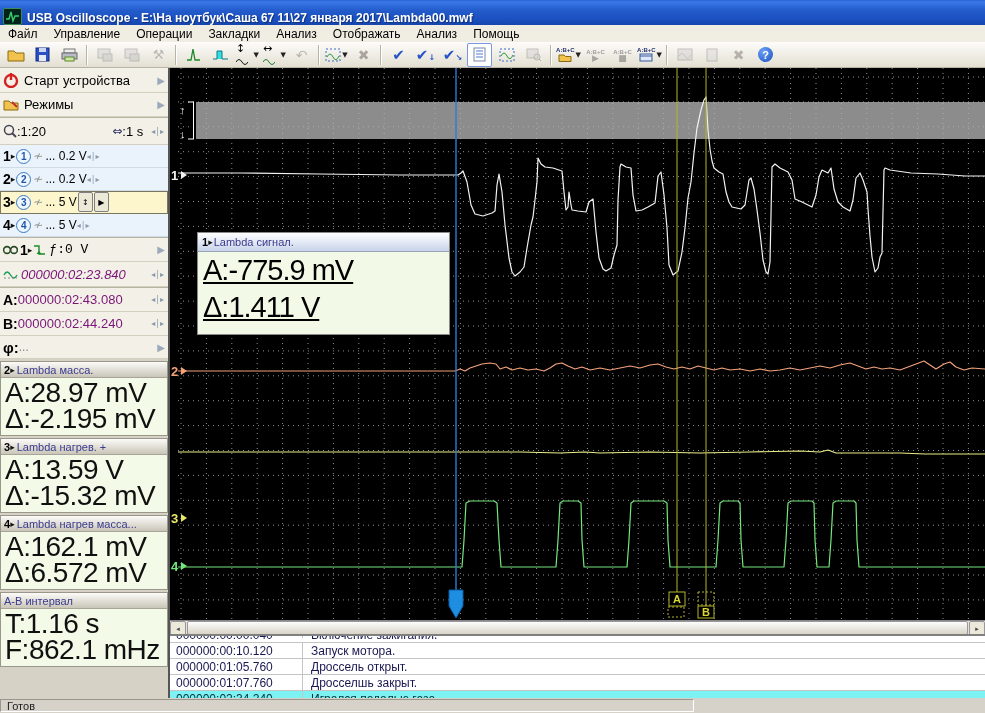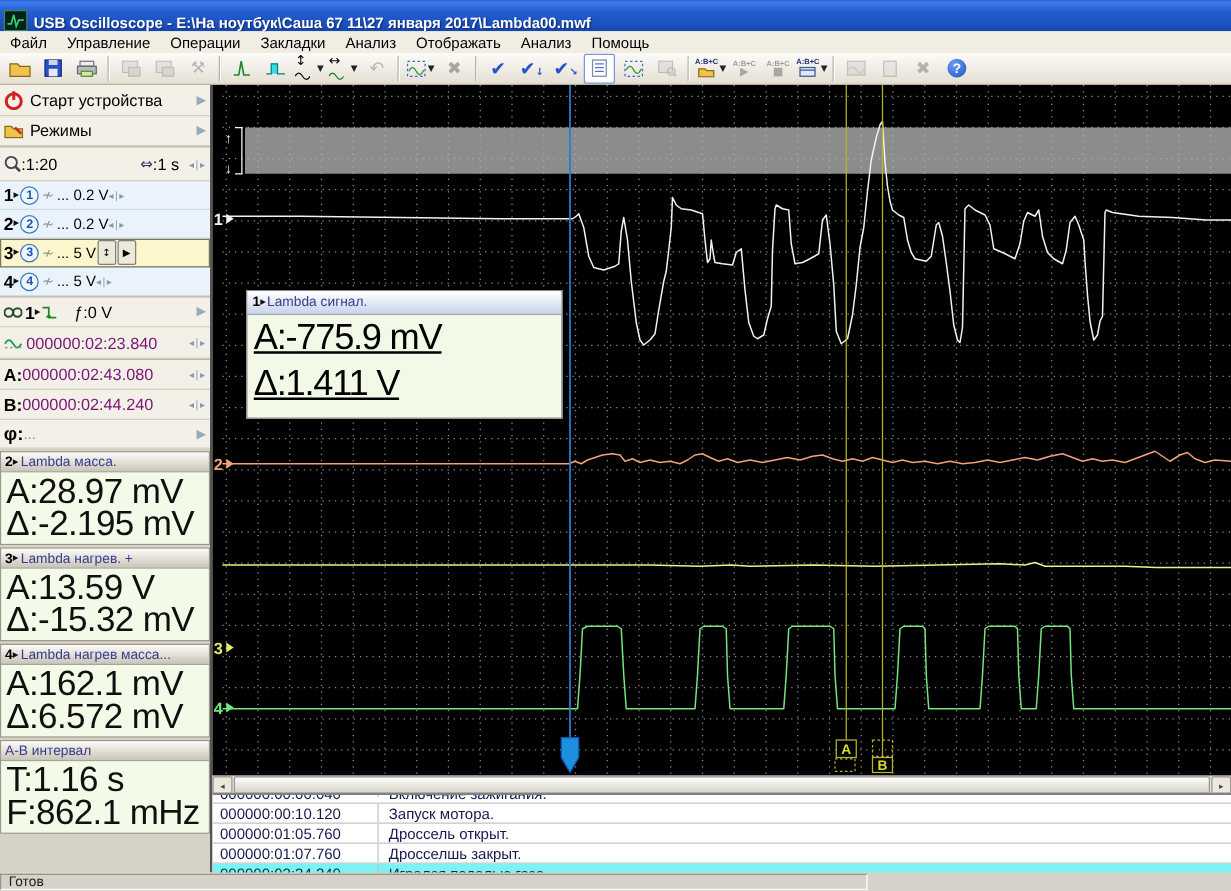--- a/index.html
+++ b/index.html
@@ -353,30 +353,30 @@
       <svg width="15" height="11" class="icon-svg">
           <circle cx="4" cy="6" r="3.4" fill="none" stroke="#2a4a2a" stroke-width="1.6"></circle>
           <circle cx="11" cy="6" r="3.4" fill="none" stroke="#2a4a2a" stroke-width="1.6"></circle>
         </svg>
       <span class="chnum" style="margin-left:2px;">1</span>
         <span class="chtri">▸</span>
       <svg width="13" height="12" class="icon-svg">
           <path d="M1 2 h5 v8 h6" fill="none" stroke="#1a8a2a" stroke-width="1.4"></path>
           <polygon points="6,7 3.5,10 8.5,10" fill="#1a8a2a"></polygon>
         </svg>
-      <span style="font-size:13px;margin-left:13px;">ƒ:0 V</span>
+      <span style="font-size:13px;margin-left:3px;font-family:Liberation Mono, monospace;">ƒ:0 V</span>
       <span class="grow"></span>
         <span class="navarr">▶</span>
     </div>
     <div class="srow" style="height:24px;">
       <svg width="15" height="12" class="icon-svg">
           <path d="M1 7 Q4 1 7.5 7 T14 7" fill="none" stroke="#1a9a5a" stroke-width="1.4"></path>
           <line x1="1" y1="10" x2="14" y2="10" stroke="#888" stroke-dasharray="2 2"></line>
         </svg>
-      <span class="tval" style="margin-left:3px;">000000:02:23.840</span>
+      <span class="tval" style="margin-left:3px;font-style:italic;">000000:02:23.840</span>
       <span class="grow"></span>
         <span class="step">◂|▸</span>
     </div>
     <div class="srow" style="height:23px;border-top:1px solid #b8b4a4;">
       <span class="biglabel">A:</span>
       <span class="tval">000000:02:43.080</span>
       <span class="grow"></span>
         <span class="step">◂|▸</span>
     </div>
     <div class="srow" style="height:23px;">

